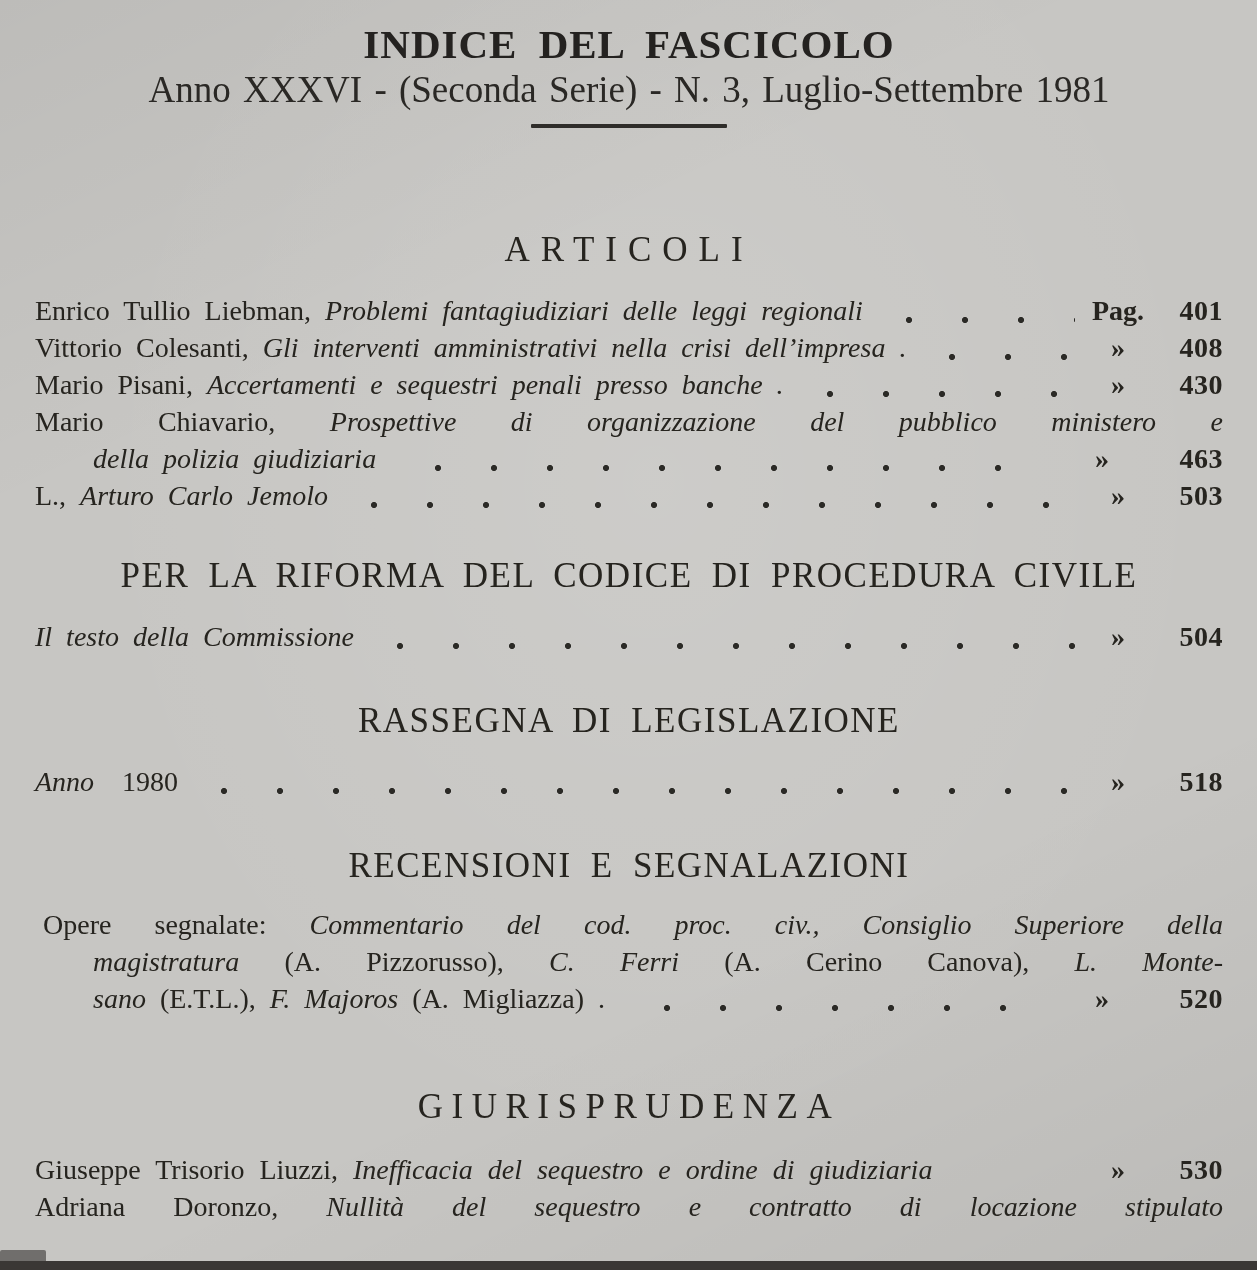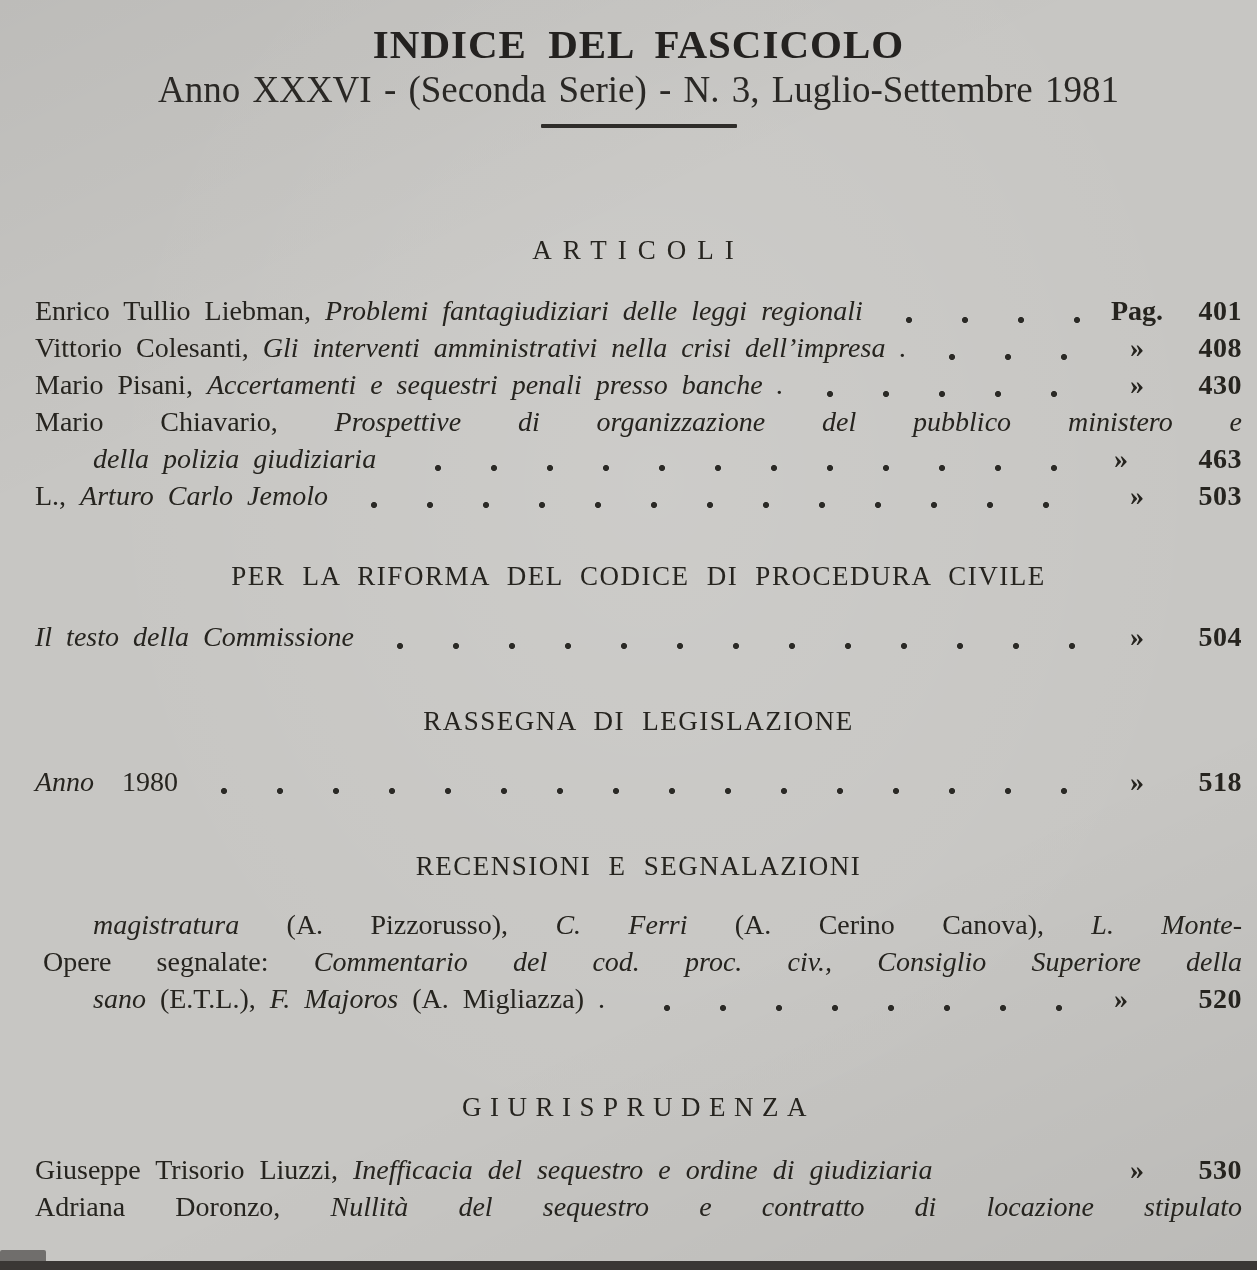--- a/index.html
+++ b/index.html
@@ -1,35 +1,35 @@
 <!DOCTYPE html>
 <html><head>
 <meta charset="utf-8">
 <style>
   html,body{margin:0;padding:0;}
   body{width:1257px;height:1270px;overflow:hidden;background:#9a9896;}
   .page{
     position:relative;width:1257px;height:1270px;box-sizing:border-box;
-    padding:20px 15px 0 35px;
+    padding:20px 34px 0 35px;
     background:
       radial-gradient(ellipse at 52% 38%, rgba(255,255,255,0.10), rgba(0,0,0,0) 62%),
       linear-gradient(155deg, rgba(0,0,0,0.05), rgba(0,0,0,0) 28%, rgba(0,0,0,0.00) 70%, rgba(0,0,0,0.06) 100%),
       #c7c6c3;
     font-family:"Liberation Serif","DejaVu Serif",serif;
     color:#26241f;
   }
   .bottom-strip{position:absolute;left:0;right:0;bottom:0;height:9px;background:#3a3735;}
   .corner-shade{position:absolute;left:0;bottom:6px;width:46px;height:14px;background:rgba(40,38,36,.55);border-radius:2px 2px 0 0;}
 
   h1.title{margin:0;text-align:center;font-size:41px;line-height:48px;font-weight:bold;
     letter-spacing:1px;word-spacing:10px;color:#242220;}
   .subtitle{margin-top:4px;text-align:center;font-size:37px;line-height:36px;word-spacing:3px;color:#2a2825;}
   .rule{width:196px;height:4px;background:#2f2d2a;margin:16px auto 0 auto;border-radius:1px;}
 
-  .sec{margin:0;text-align:center;font-size:27px;line-height:36px;font-weight:normal;
+  .sec{margin:0;text-align:center;font-size:35px;line-height:36px;font-weight:normal;
     letter-spacing:1.5px;word-spacing:9px;color:#26241f;}
   .sec.spread-wide{letter-spacing:11px;}
   .sec.spread-med{letter-spacing:8.5px;word-spacing:18px;}
   .sec-articoli{margin-top:104px;}
   .sec-riforma{margin-top:44px;}
   .sec-rassegna{margin-top:48px;}
   .sec-recensioni{margin-top:48px;}
   .sec-giur{margin-top:72px;}
 
   .entries{margin-top:24px;font-size:28px;}
@@ -113,25 +113,25 @@
     <div class="line">
       <span class="txt"><span class="ital">Anno</span>&nbsp; <span>1980</span></span>
       <span class="leader"></span>
       <span class="ref">»</span>
       <span class="num">518</span>
     </div>
   </div>
 
   <h2 class="sec sec-recensioni">RECENSIONI E SEGNALAZIONI</h2>
   <div class="entries recensioni">
+    <div class="jline first-indent">
+      <span>Opere segnalate:</span> <span class="ital">Commentario del cod. proc. civ., Consiglio Superiore della</span>
+    </div>
     <div class="jline indent">
       <span class="ital">magistratura</span> <span>(A. Pizzorusso),</span> <span class="ital">C. Ferri</span> <span>(A. Cerino Canova),</span> <span class="ital">L. Monte-</span>
-    </div>
-    <div class="jline first-indent">
-      <span>Opere segnalate:</span> <span class="ital">Commentario del cod. proc. civ., Consiglio Superiore della</span>
     </div>
     <div class="line indent">
       <span class="txt"><span class="ital">sano</span> <span>(E.T.L.),</span> <span class="ital">F. Majoros</span> <span>(A. Migliazza) .</span></span>
       <span class="leader"></span>
       <span class="ref">»</span>
       <span class="num">520</span>
     </div>
   </div>
 
   <h2 class="sec spread-med sec-giur">GIURISPRUDENZA</h2>

